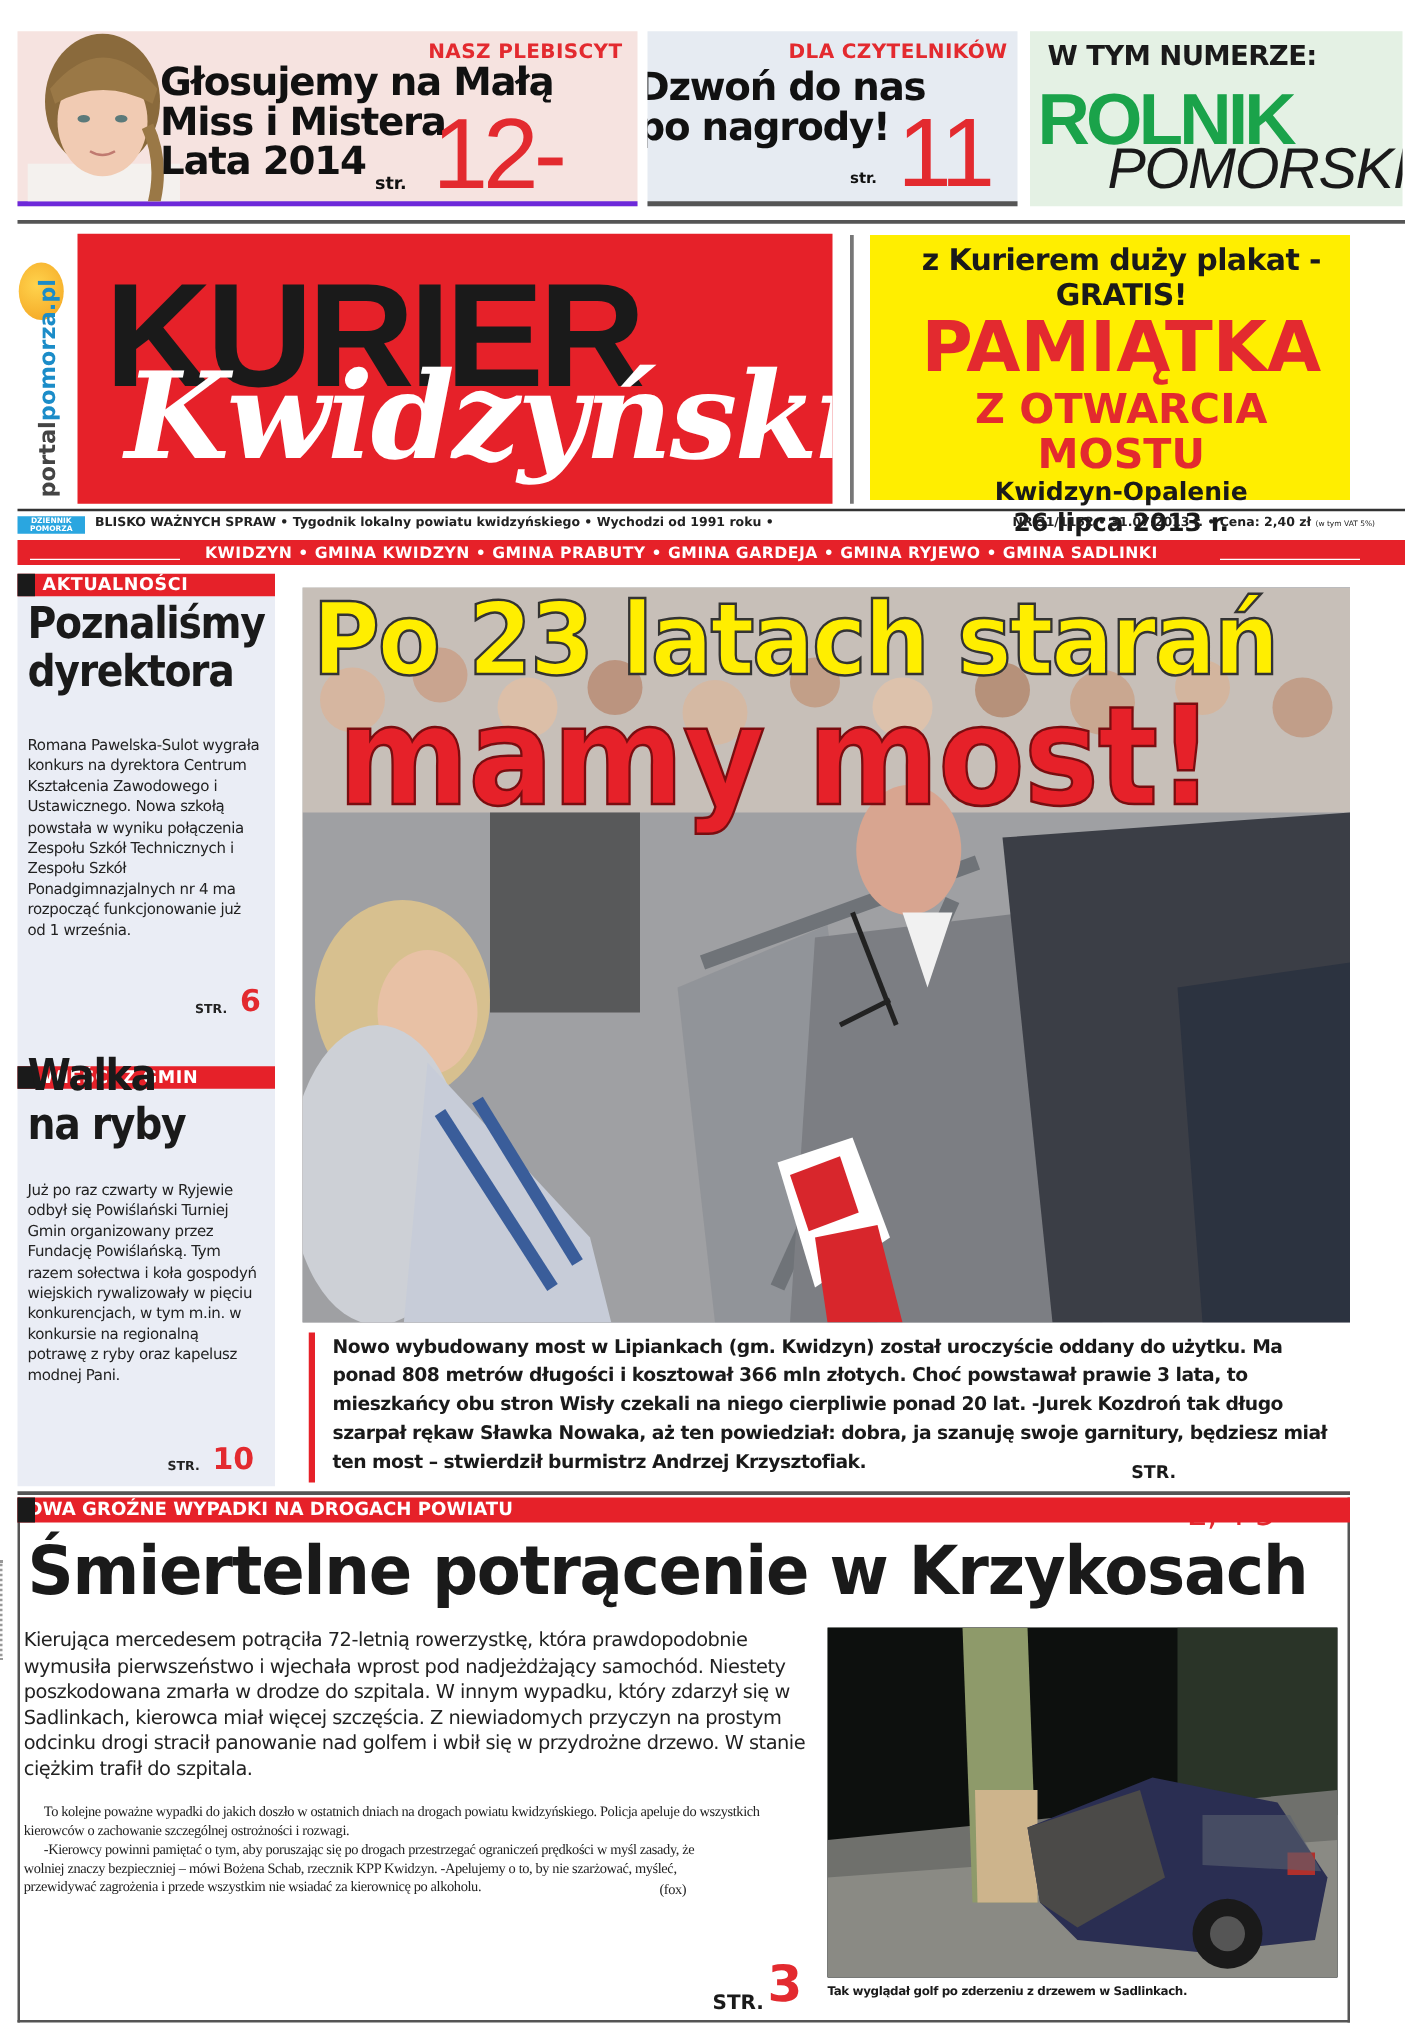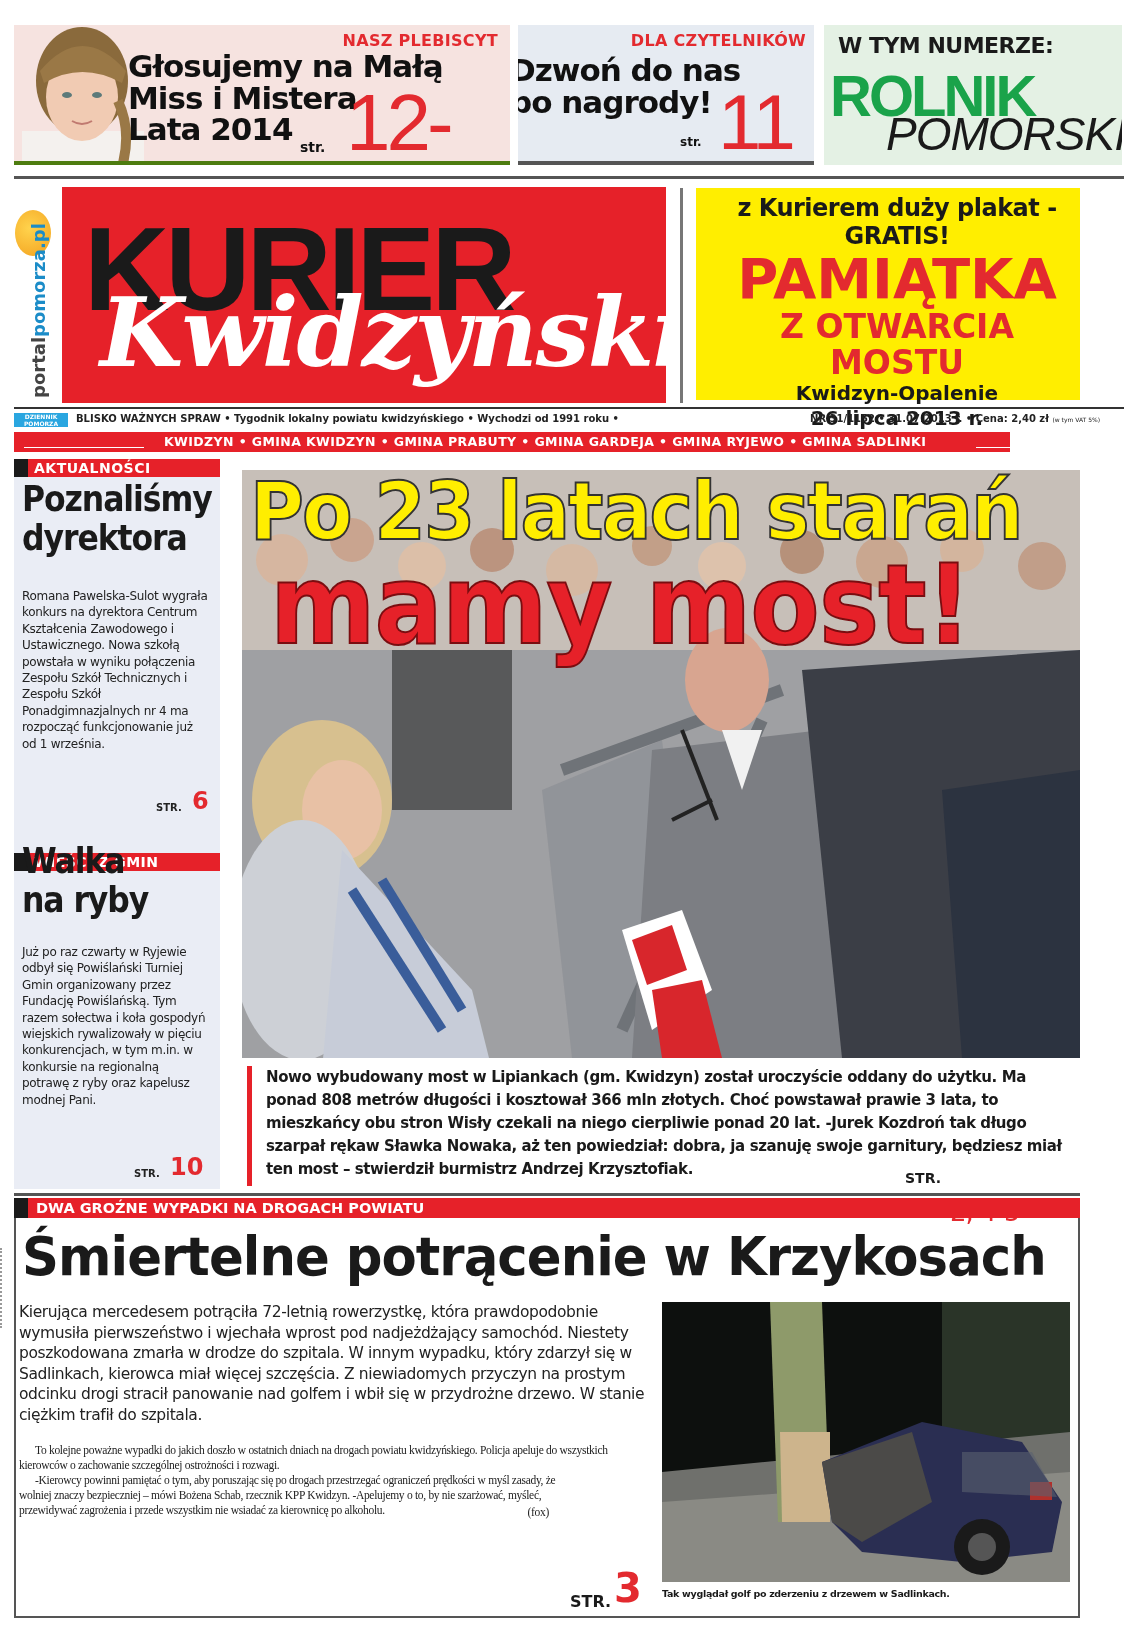--- a/index.html
+++ b/index.html
@@ -1,21 +1,21 @@
 <!DOCTYPE html>
 <html><head>
 <meta charset="utf-8">
 <style>
   * { box-sizing: border-box; margin: 0; padding: 0; }
   html, body { width: 1140px; height: 1628px; background: #ffffff; overflow: hidden; }
   body { font-family: "DejaVu Sans", sans-serif; color: #1a1a1a; position: relative; }
 
   
   .teaser { position: absolute; top: 25px; height: 140px; overflow: hidden; }
-  .teaser1 { left: 14px; width: 496px; background: #f6e3e0; border-bottom: 4px solid #4d7c0f; }
+  .teaser1 { left: 14px; width: 496px; background: #f6e3e0; border-bottom: 4px solid #6d28d9; }
   .teaser2 { left: 518px; width: 296px; background: #e6ebf2; border-bottom: 4px solid #555; }
   .teaser3 { left: 824px; width: 298px; background: #e4f1e4; }
   .kicker-red { position: absolute; top: 6px; right: 12px; color: #e32a2f; font-weight: bold; font-size: 16px; font-family: "DejaVu Sans", sans-serif; letter-spacing: 0.3px; }
   .teaser-head { position: absolute; font-weight: bold; color: #111; line-height: 1.02; font-family: "DejaVu Sans", sans-serif; letter-spacing: -1px; }
   .page-big { position: absolute; color: #e32a2f; font-family: "Liberation Sans", sans-serif; font-weight: normal; line-height: 1; }
   .str-small { position: absolute; font-weight: bold; font-size: 14px; color: #111; }
 
   .child-photo { position: absolute; left: 8px; top: -14px; width: 122px; height: 160px; }
 
   .rolnik-kicker { position: absolute; left: 14px; top: 8px; font-weight: bold; font-size: 22px; color: #1a1a1a; letter-spacing: -0.5px; }
@@ -39,21 +39,21 @@
   .promo-line4 { font-weight: bold; font-size: 20px; color: #1a1a1a; line-height: 1.25; }
   .promo-line5 { font-weight: bold; font-size: 20px; color: #1a1a1a; line-height: 1.25; }
 
   
   .info-rule { position: absolute; left: 14px; top: 407px; width: 1110px; height: 2px; background: #333; }
   .info-bar { position: absolute; left: 14px; top: 411px; width: 1110px; height: 17px; font-size: 10px; font-weight: bold; color: #222; }
   .dp-logo { position: absolute; left: 0; top: 2px; width: 54px; height: 14px; background: #2aa6e0; color: #fff; font-size: 6px; line-height: 7px; text-align: center; }
   .info-left { position: absolute; left: 62px; top: 2px; }
   .info-right { position: absolute; right: 24px; top: 2px; }
   .info-right .vat { font-size: 6px; font-weight: normal; }
-  .gmina-bar { position: absolute; left: 14px; top: 432px; width: 996px; height: 20px; background: #e62129; color: #fff; font-weight: bold; font-size: 12.5px; letter-spacing: 0.4px; line-height: 20px; }
+  .gmina-bar { position: absolute; left: 14px; top: 432px; width: 1110px; height: 20px; background: #e62129; color: #fff; font-weight: bold; font-size: 12.5px; letter-spacing: 0.4px; line-height: 20px; }
   .gmina-bar .ul { position: absolute; top: 15px; height: 1px; background: #fff; width: 120px; }
   .gmina-bar .txt { position: absolute; left: 150px; top: 0; white-space: nowrap; }
 
   
   .left-col { position: absolute; left: 14px; top: 459px; width: 206px; height: 730px; background: #eaedf5; }
   .sect-label { position: absolute; left: 14px; width: 206px; height: 18px; background: #e62129; color: #fff; font-weight: bold; font-size: 14px; line-height: 18px; padding-left: 20px; letter-spacing: 0.5px; }
   .sect-label::before { content: ""; position: absolute; left: 0; top: 0; width: 14px; height: 18px; background: #1a1a1a; }
   .side-head { position: absolute; left: 22px; font-weight: bold; font-size: 35px; line-height: 1.12; color: #1a1a1a; letter-spacing: -1.2px; font-family: "DejaVu Sans", sans-serif; transform: scaleX(0.9); transform-origin: 0 0; }
   .side-body { position: absolute; left: 22px; width: 200px; font-size: 12px; line-height: 16.4px; color: #222; letter-spacing: -0.3px; }
   .side-str { position: absolute; font-weight: bold; font-size: 10px; color: #222; }
@@ -66,21 +66,21 @@
   .headline-red { position: absolute; left: 28px; top: 80px; font-weight: bold; font-size: 110px; color: #e62129; letter-spacing: -1px; line-height: 1; white-space: nowrap; -webkit-text-stroke: 2px #7a0d10; font-family: "DejaVu Sans", sans-serif; transform: scaleX(0.92); transform-origin: 0 0; }
 
   .caption-bar { position: absolute; left: 247px; top: 1066px; width: 5px; height: 120px; background: #e62129; }
   .caption { position: absolute; left: 266px; top: 1066px; width: 800px; font-weight: bold; font-size: 15px; line-height: 23px; color: #1a1a1a; letter-spacing: -0.4px; }
   .cap-str { position: absolute; left: 905px; top: 1170px; font-weight: bold; font-size: 14px; color: #1a1a1a; }
   .cap-num { position: absolute; left: 950px; top: 1152px; font-weight: normal; font-size: 26px; color: #e32a2f; line-height: 1; letter-spacing: -1px; margin-top: 47px; }
 
   
   .bottom-rule { position: absolute; left: 14px; top: 1193px; width: 1066px; height: 3px; background: #555; }
   .bottom-box { position: absolute; left: 14px; top: 1198px; width: 1066px; height: 420px; border: 2px solid #555; border-top: none; }
-  .bottom-kicker { position: absolute; left: 14px; top: 1198px; width: 1066px; height: 20px; background: #e62129; color: #fff; font-weight: bold; font-size: 14.5px; line-height: 20px; padding-left: 22px; }
+  .bottom-kicker { position: absolute; left: 14px; top: 1198px; width: 1066px; height: 20px; background: #e62129; color: #fff; font-weight: bold; font-size: 14.5px; line-height: 20px; padding-left: 8px; }
   .bottom-kicker::before { content: ""; position: absolute; left: 0; top: 0; width: 14px; height: 20px; background: #1a1a1a; }
   .bottom-head { position: absolute; left: 22px; top: 1226px; font-weight: bold; font-size: 54px; color: #1a1a1a; letter-spacing: -1px; line-height: 1.15; white-space: nowrap; font-family: "DejaVu Sans", sans-serif; transform: scaleX(0.95); transform-origin: 0 0; }
   .bottom-lead { position: absolute; left: 19px; top: 1302px; width: 630px; font-size: 15.5px; line-height: 20.6px; color: #222; letter-spacing: -0.4px; }
   .bottom-body { position: absolute; left: 19px; top: 1443px; width: 630px; font-family: "Liberation Serif", serif; font-size: 11.5px; line-height: 15px; color: #222; letter-spacing: -0.3px; }
   .bottom-body p { text-indent: 16px; }
   .bottom-body .sig { position: absolute; right: 100px; bottom: -2px; }
   .bottom-str { position: absolute; left: 570px; top: 1592px; font-weight: bold; font-size: 16px; color: #1a1a1a; }
   .bottom-num { position: absolute; left: 614px; top: 1568px; font-weight: bold; font-size: 40px; color: #e32a2f; line-height: 1; }
   .crash-photo { position: absolute; left: 662px; top: 1302px; width: 408px; height: 280px; overflow: hidden; background: #0e1210; }
   .crash-cap { position: absolute; left: 662px; top: 1588px; font-size: 9.5px; font-weight: bold; color: #1a1a1a; letter-spacing: -0.3px; }

